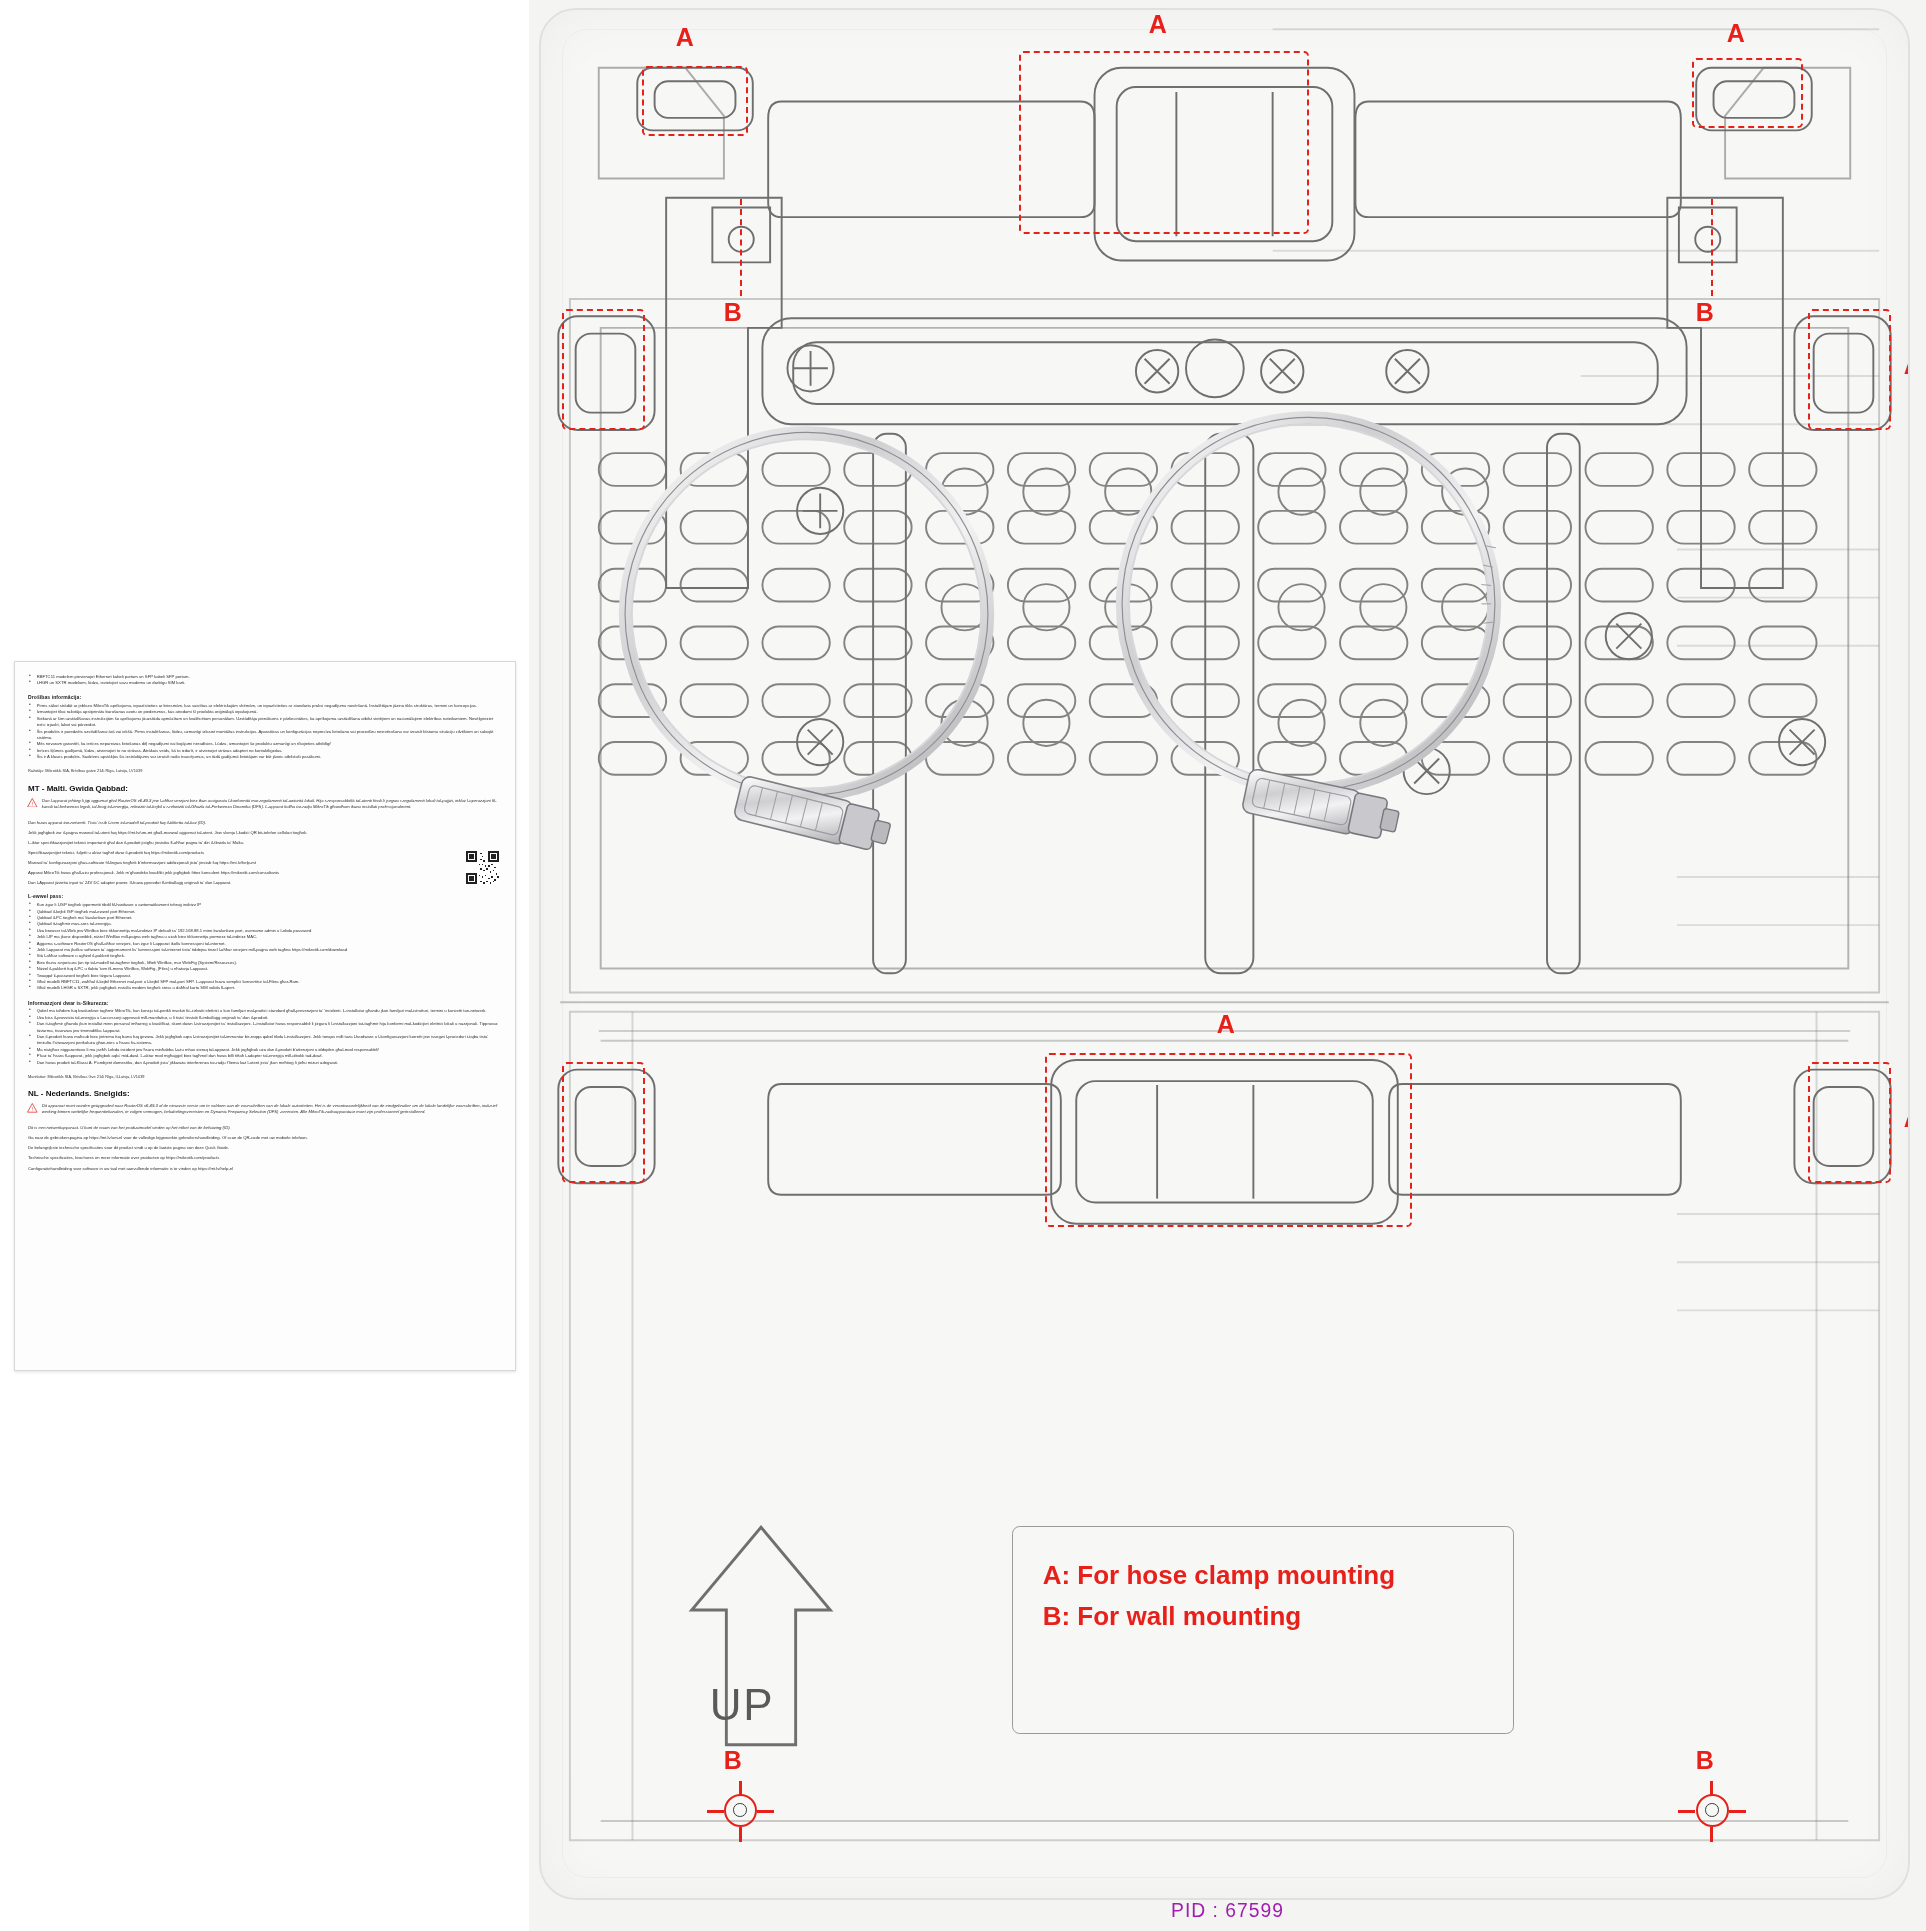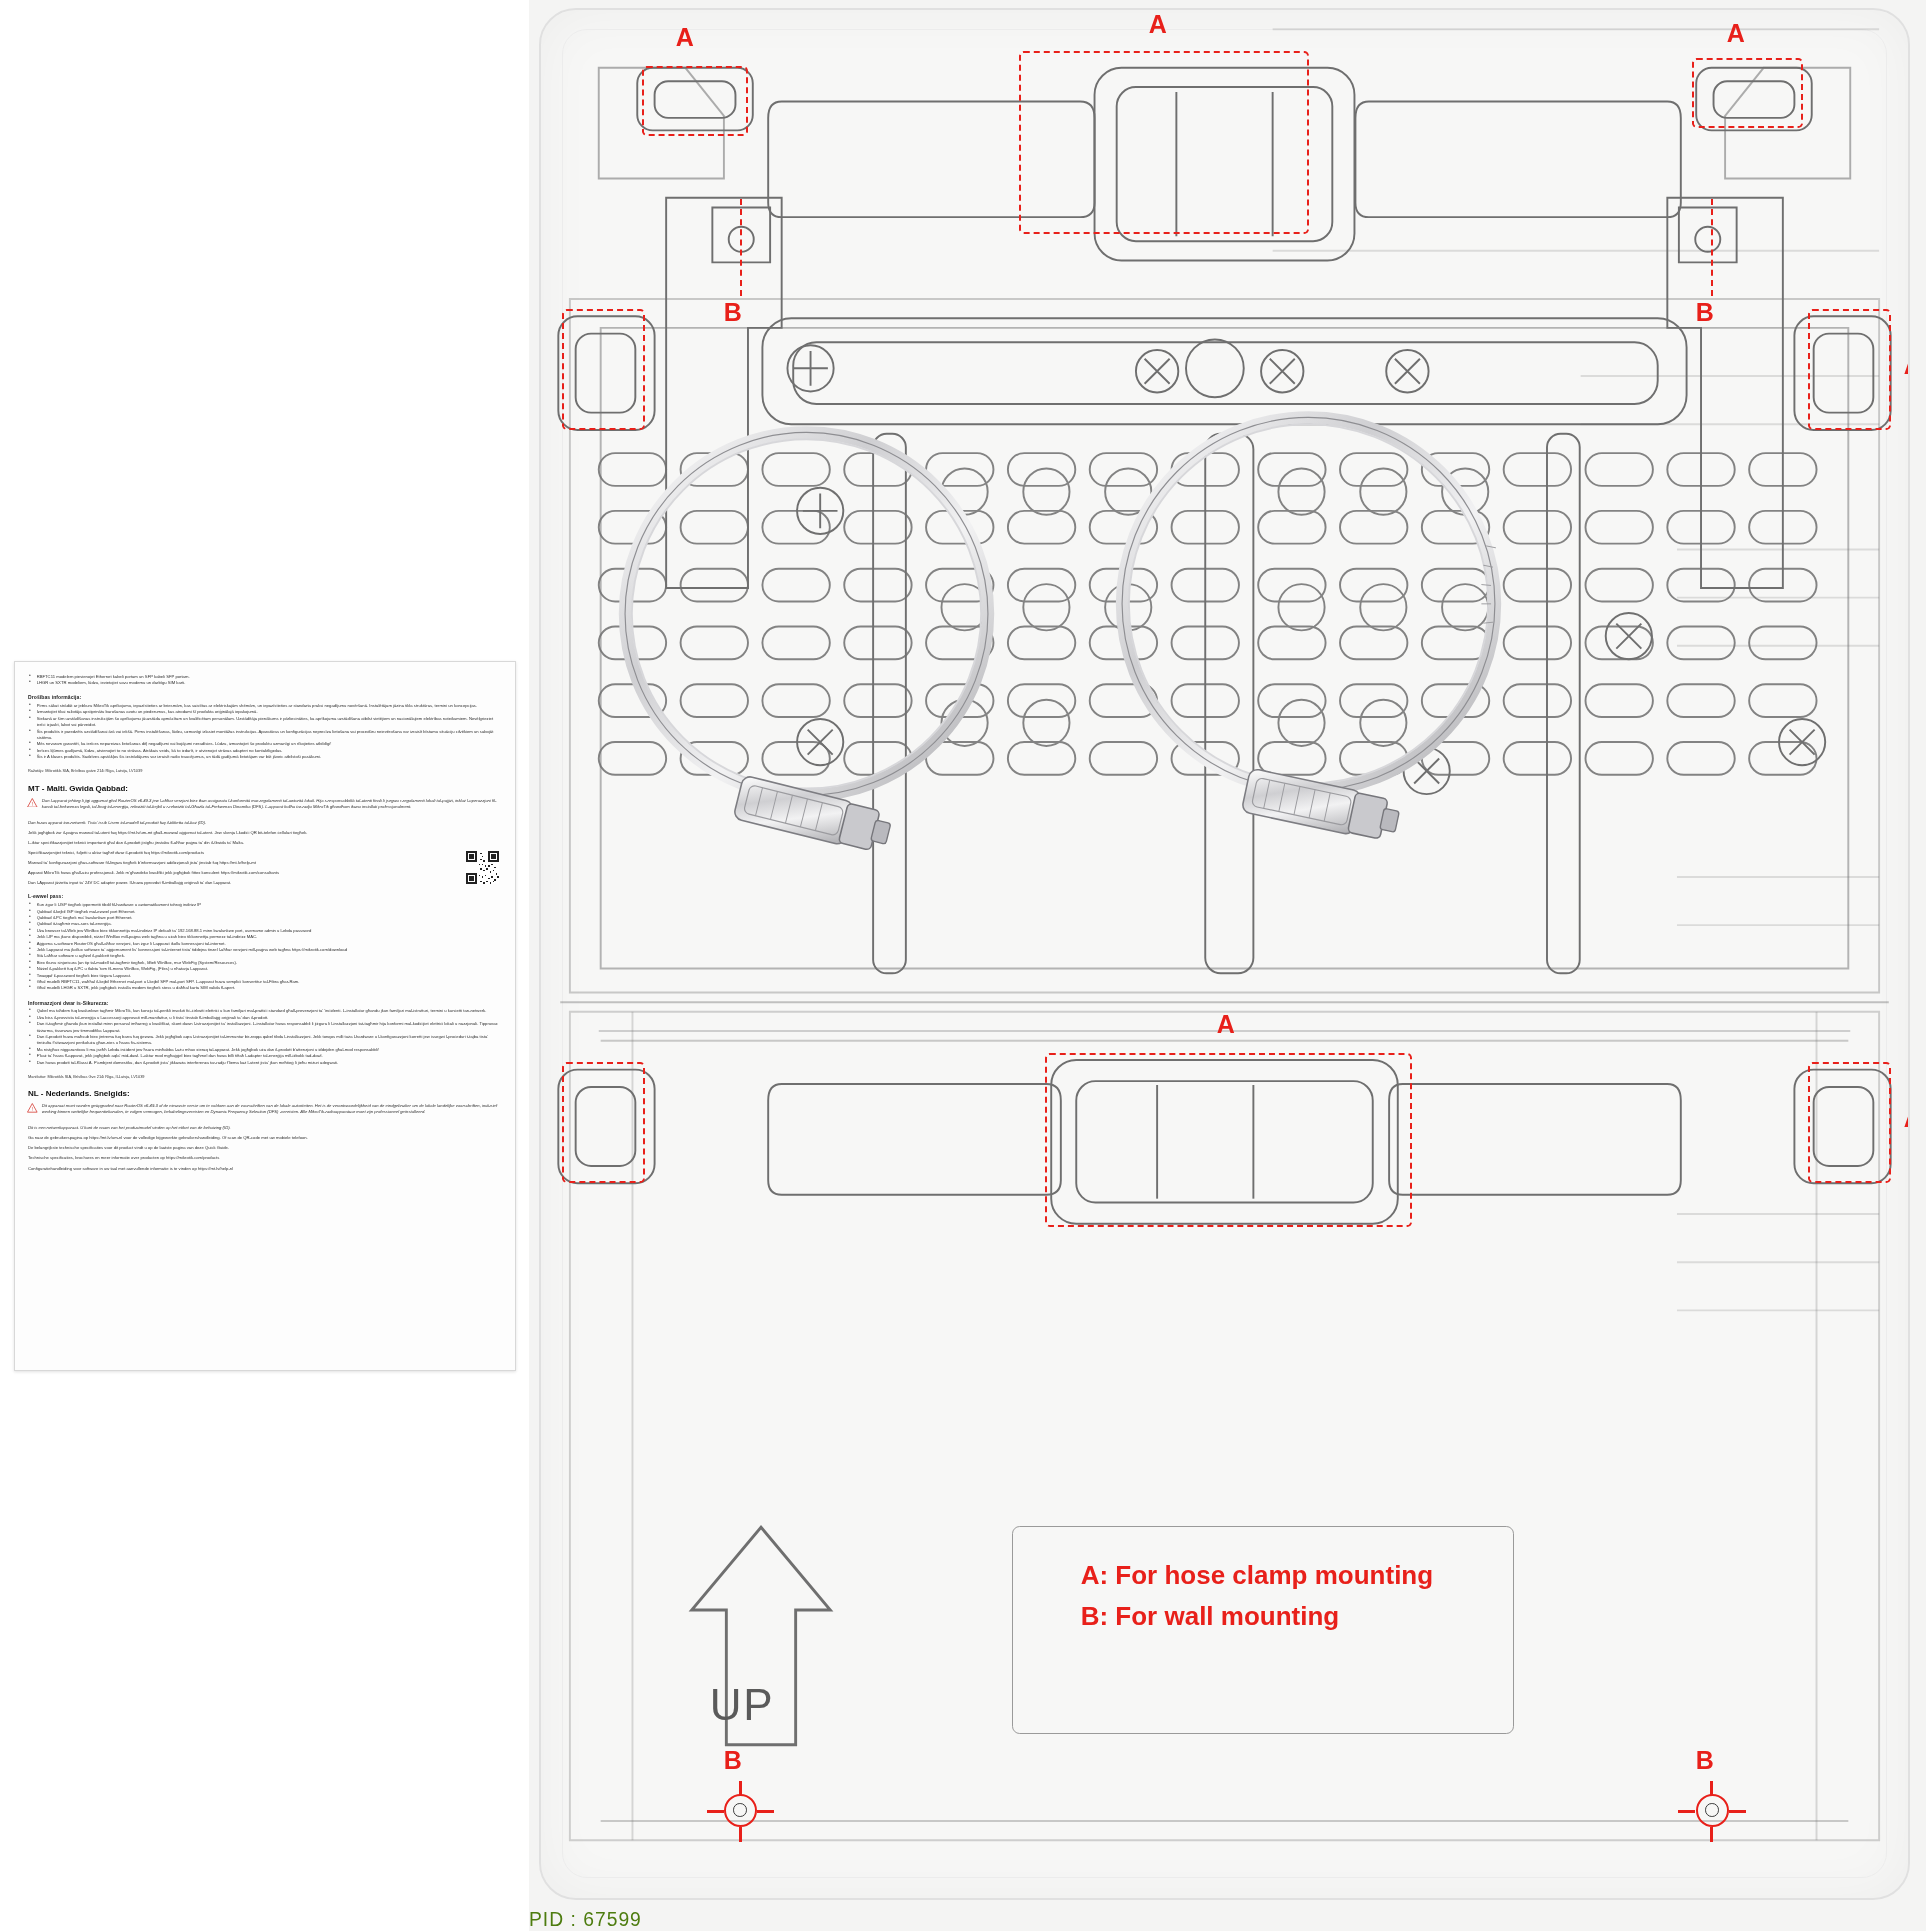--- a/index.html
+++ b/index.html
@@ -174,21 +174,20 @@
     position: absolute;
     background: #e8201a;
   }
 
   
   #legend {
     position: absolute;
     left: 502px;
     top: 1545px;
     width: 502px;
-    margin-left: 38px;
   }
   .legend-line {
     color: #e8201a;
     font-size: 26px;
     font-weight: bold;
     line-height: 41px;
     white-space: nowrap;
   }
   #legend-box {
     position: absolute;
@@ -217,23 +216,24 @@
     color: #5a5a5a;
     letter-spacing: 1.9px;
     font-family: "Liberation Sans", sans-serif;
   }
 
   
   #pid {
     position: absolute;
     left: 0;
     right: 0;
-    bottom: 0;
+    bottom: 9px;
+    text-align: center;
     font-size: 19.3px;
-    color: #4d7c0f;
+    color: #a21caf;
     letter-spacing: 1px;
   }
 
   
   .clamp {
     position: absolute;
   }
 </style>
 </head>
 <body>

